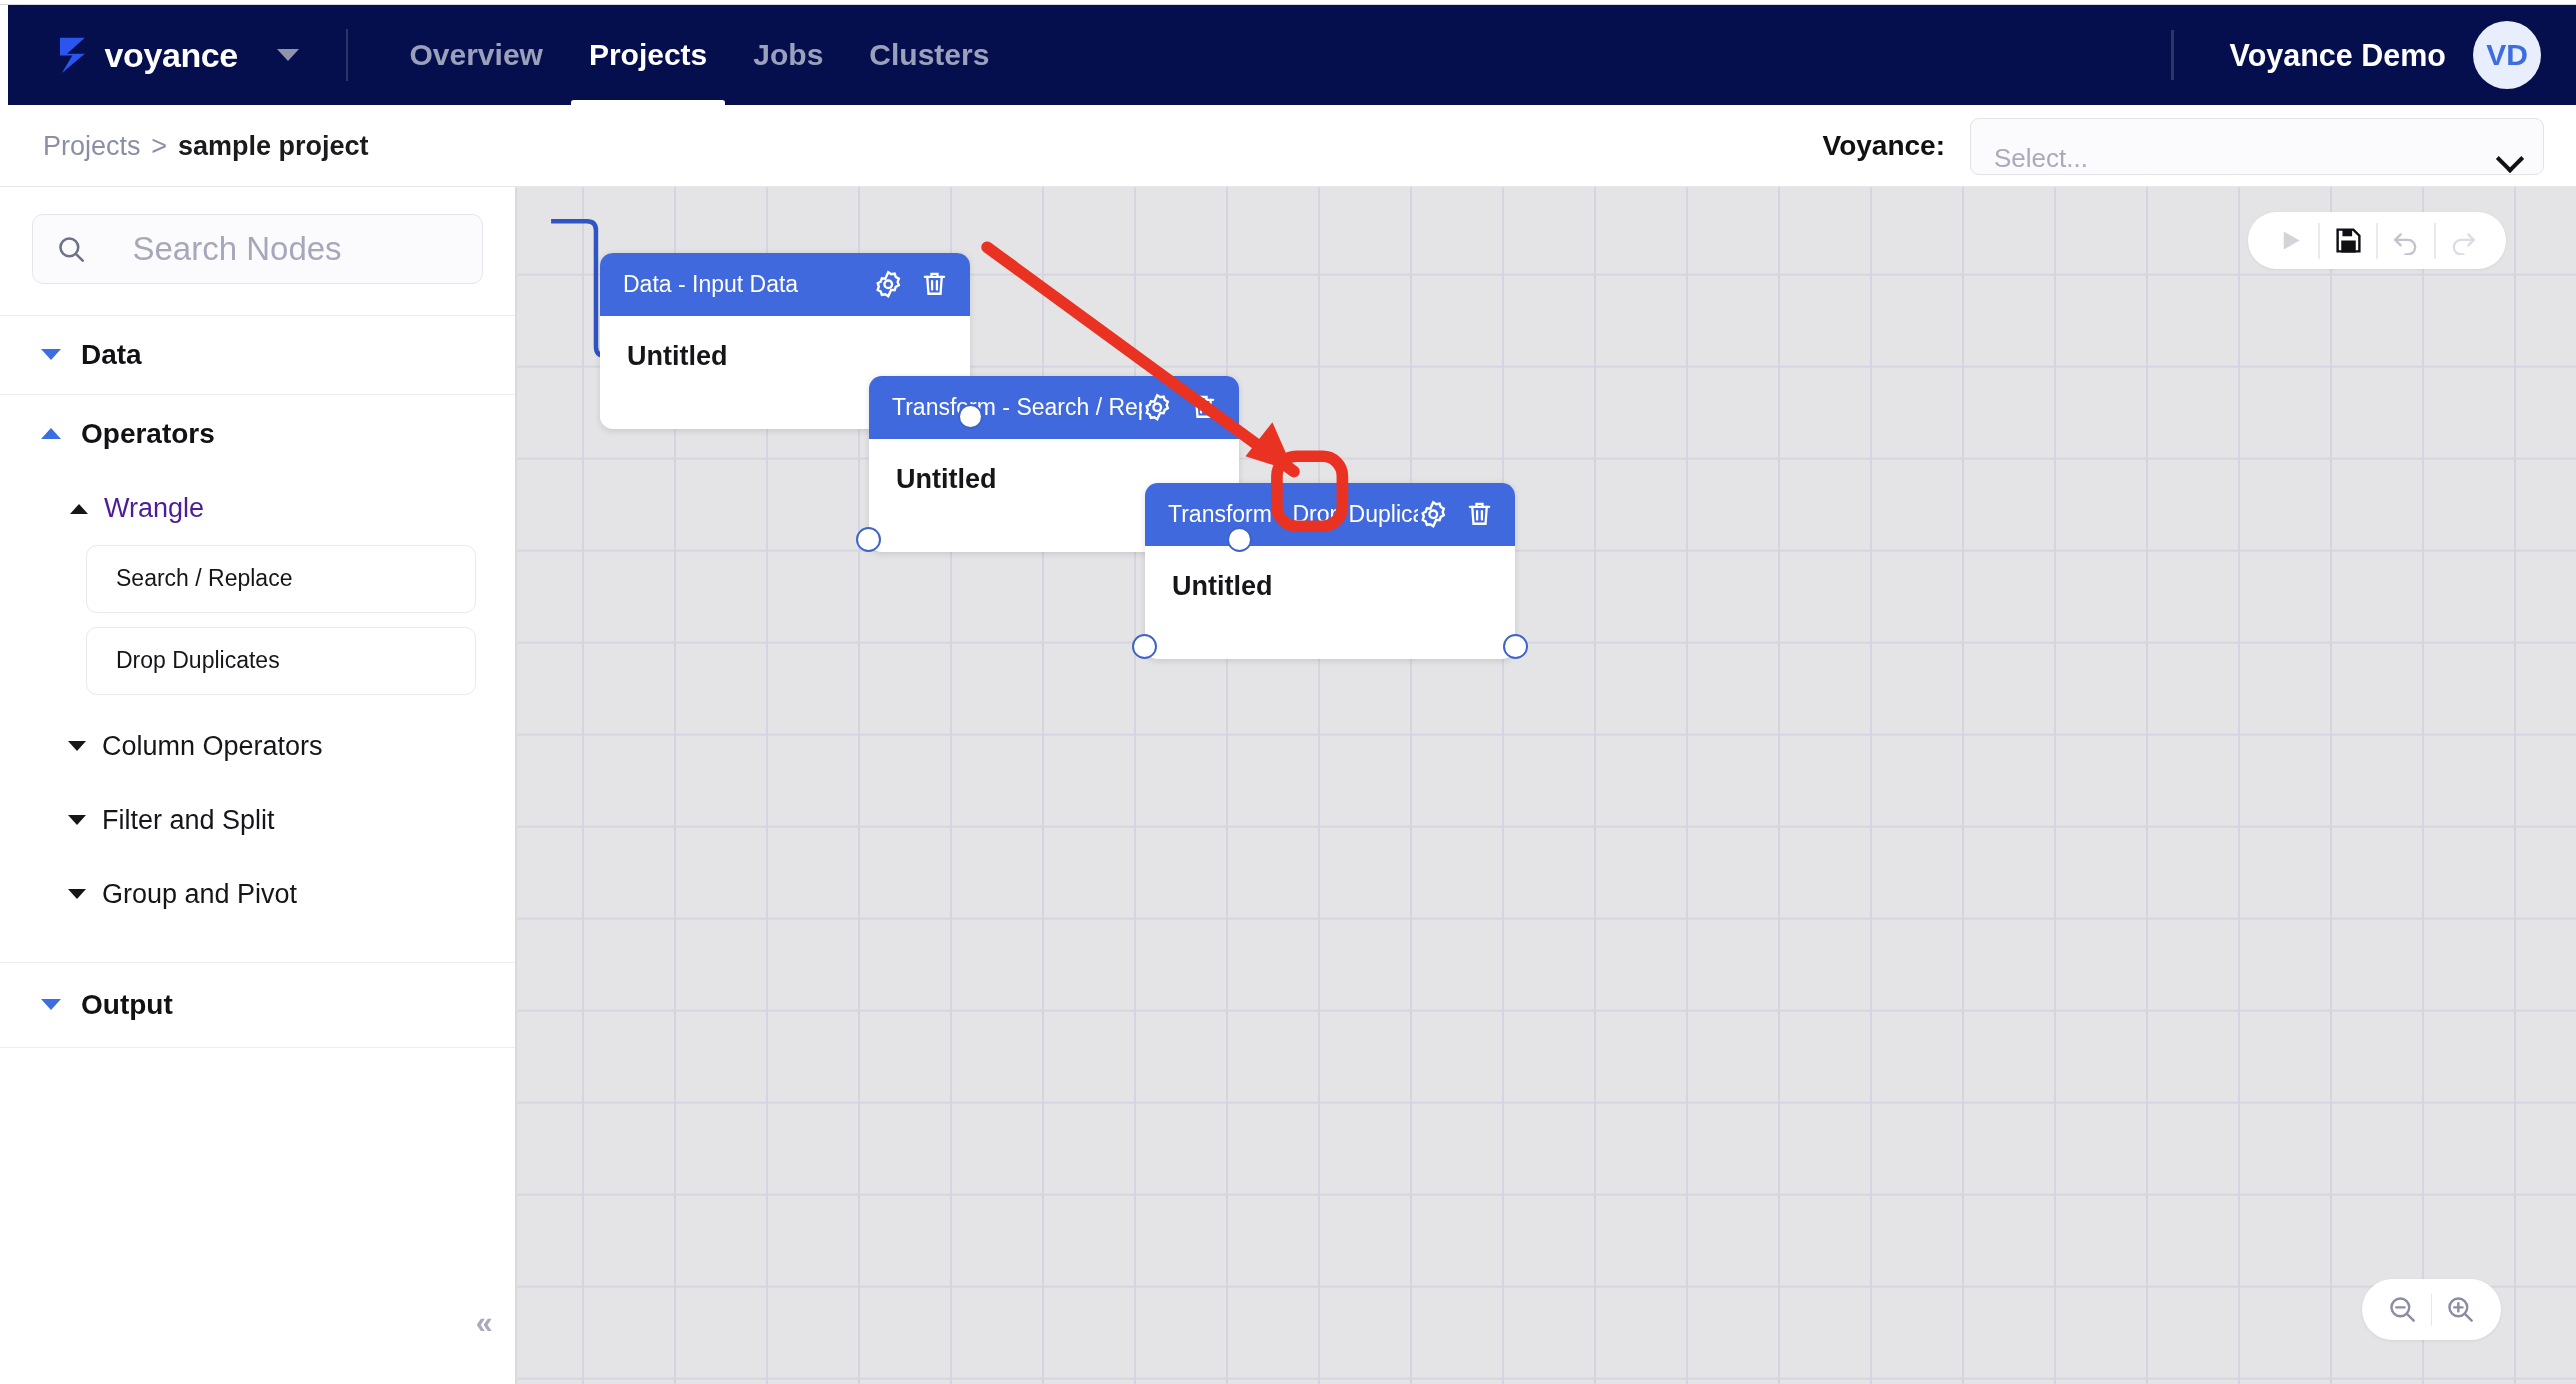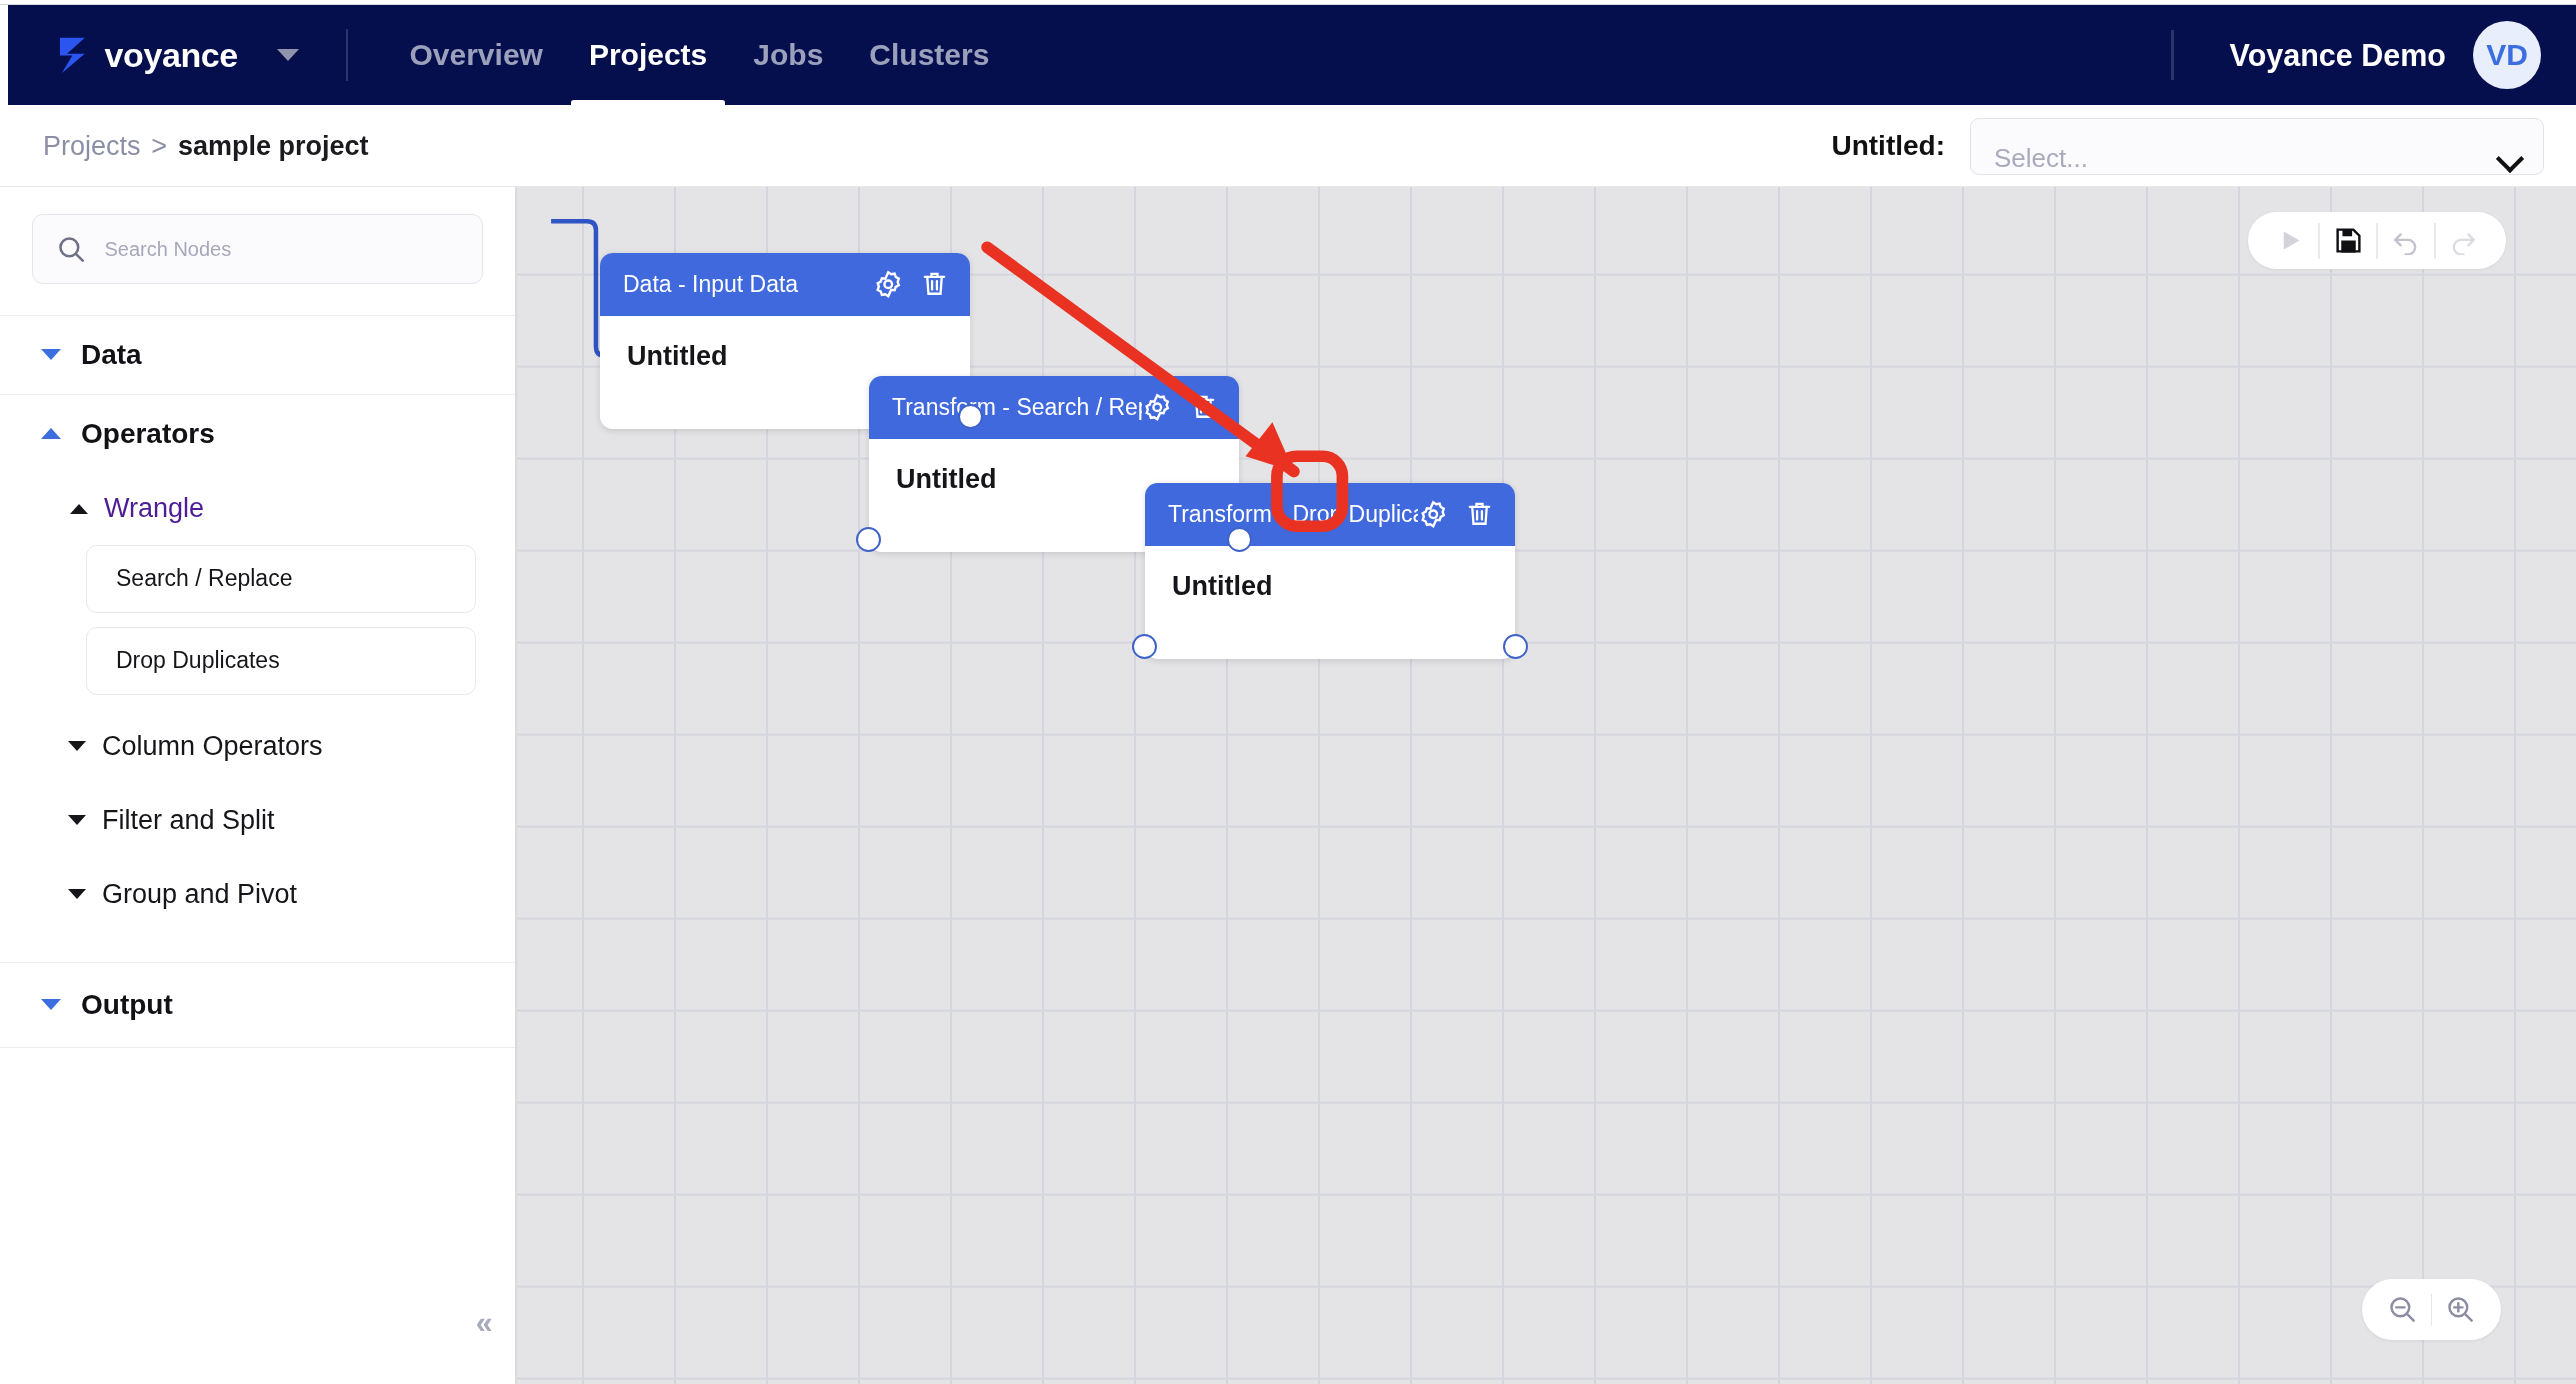--- a/index.html
+++ b/index.html
@@ -90,21 +90,21 @@
     position: absolute; left: 0; top: 187px; width: 517px; height: 1198px;
     background: #ffffff; border-right: 2.7px solid #d9d9de;
   }
   .search-wrap { padding: 27px 32px 30.5px 32px; }
   .search-box {
     height: 70px; border: 1.8px solid #e4e4ea; border-radius: 10.8px;
     background: #fbfbfd; display: flex; align-items: center; padding: 0 23px;
     cursor: text;
   }
   .search-icon { width: 30.5px; height: 30.5px; margin-right: 18px; flex: none; }
-  .search-text { color: #a6a8ba; font-size: 20px; }
+  .search-text { color: #a6a8ba; font-size: 33px; margin-left: 28px; }
 
   .sec {
     border-top: 1.8px solid #ececed;
     display: flex; align-items: center; cursor: pointer;
   }
   .sec-top { height: 79px; padding-left: 41px; }
   .tri {
     width: 0; height: 0; margin-right: 20px; flex: none;
     border-left: 10.8px solid transparent; border-right: 10.8px solid transparent;
   }
@@ -243,21 +243,21 @@
   </div>
 
   <div class="crumbbar">
     <div class="breadcrumb">
       <span class="crumb-root">Projects</span>
       <span class="crumb-sep">&gt;</span>
       <span class="crumb-current">sample project</span>
     </div>
 
     <div class="cluster-wrap">
-      <span class="cluster-label">Untitled:</span>
+      <span class="cluster-label">Voyance:</span>
       <div class="cluster-select">
         <span class="cluster-placeholder">Select...</span>
         <span class="chev-dn"></span>
       </div>
     </div>
   </div>
 
   <div class="sidebar">
 
     <div class="search-wrap">

